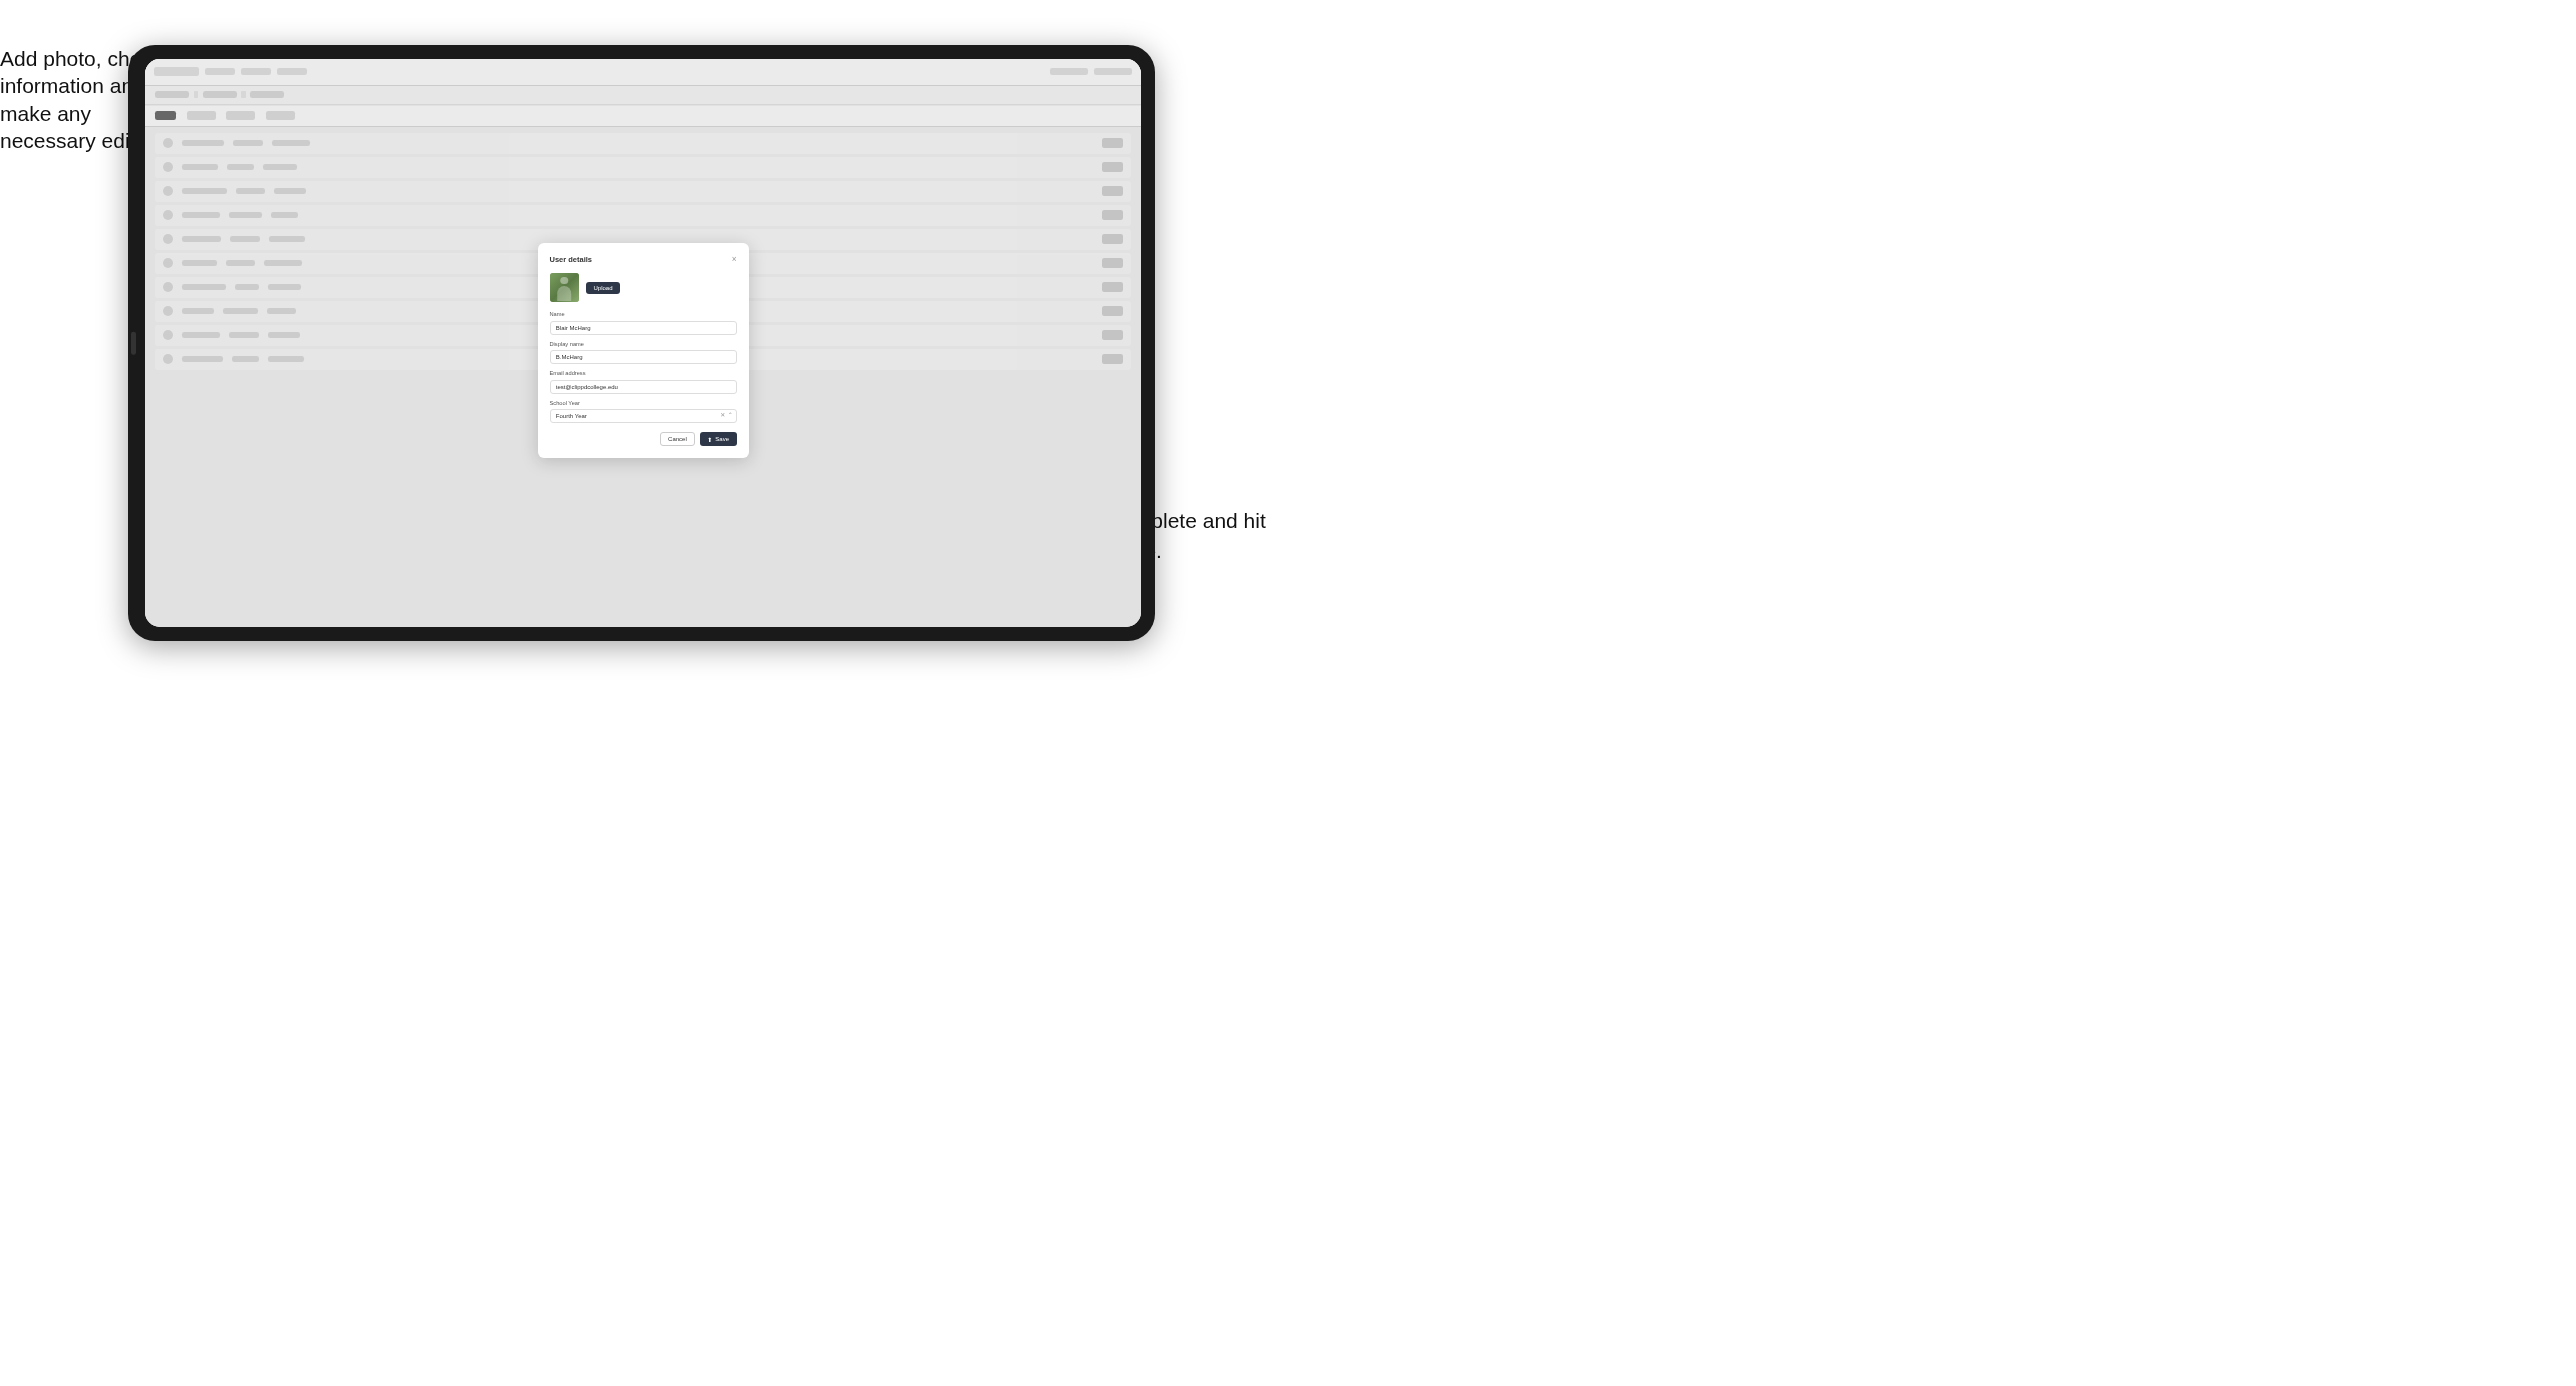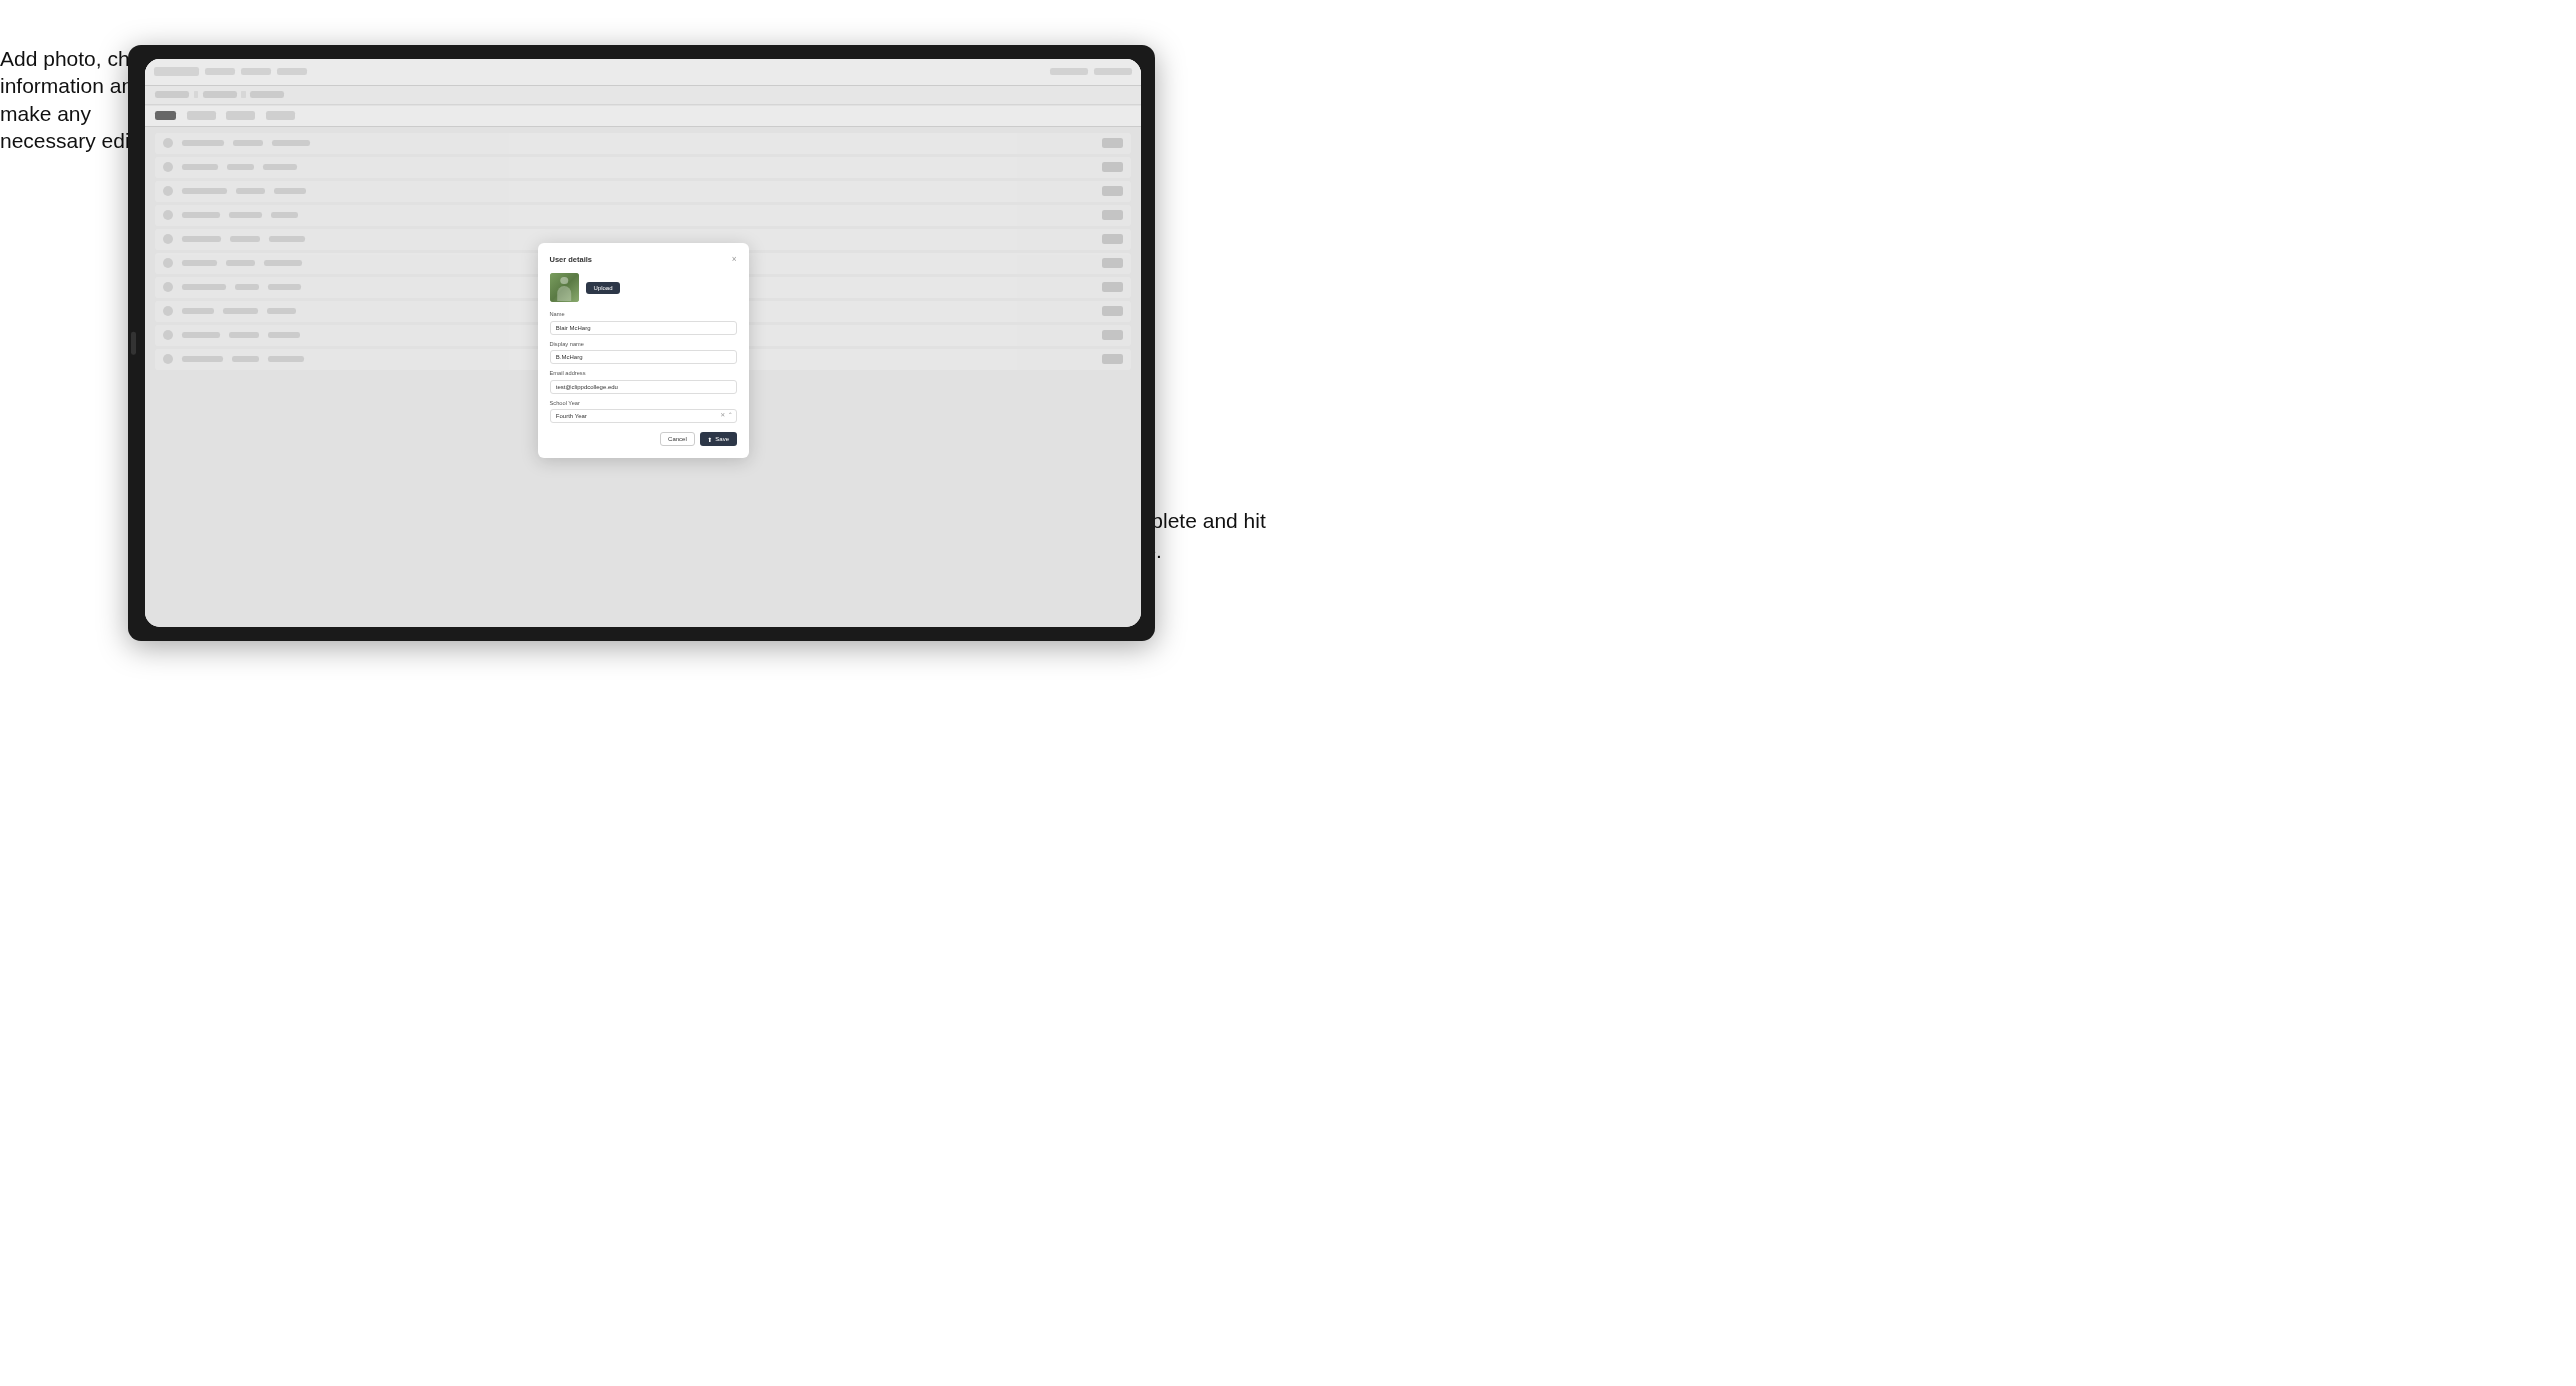--- a/index.html
+++ b/index.html
@@ -47,21 +47,21 @@
     }
 
     
     .tablet-frame {
       position: absolute;
       left: 128px;
       top: 45px;
       width: 1027px;
       height: 596px;
       background: #1a1a1a;
-      border-radius: 13px;
+      border-radius: 27px;
       box-shadow: 0 6px 30px rgba(0,0,0,0.35);
       padding: 13.6px 13.6px 13.6px 16.6px;
     }
 
     .tablet-screen {
       width: 100%;
       height: 100%;
       background: #f0f0f0;
       border-radius: 15px;
       overflow: hidden;

